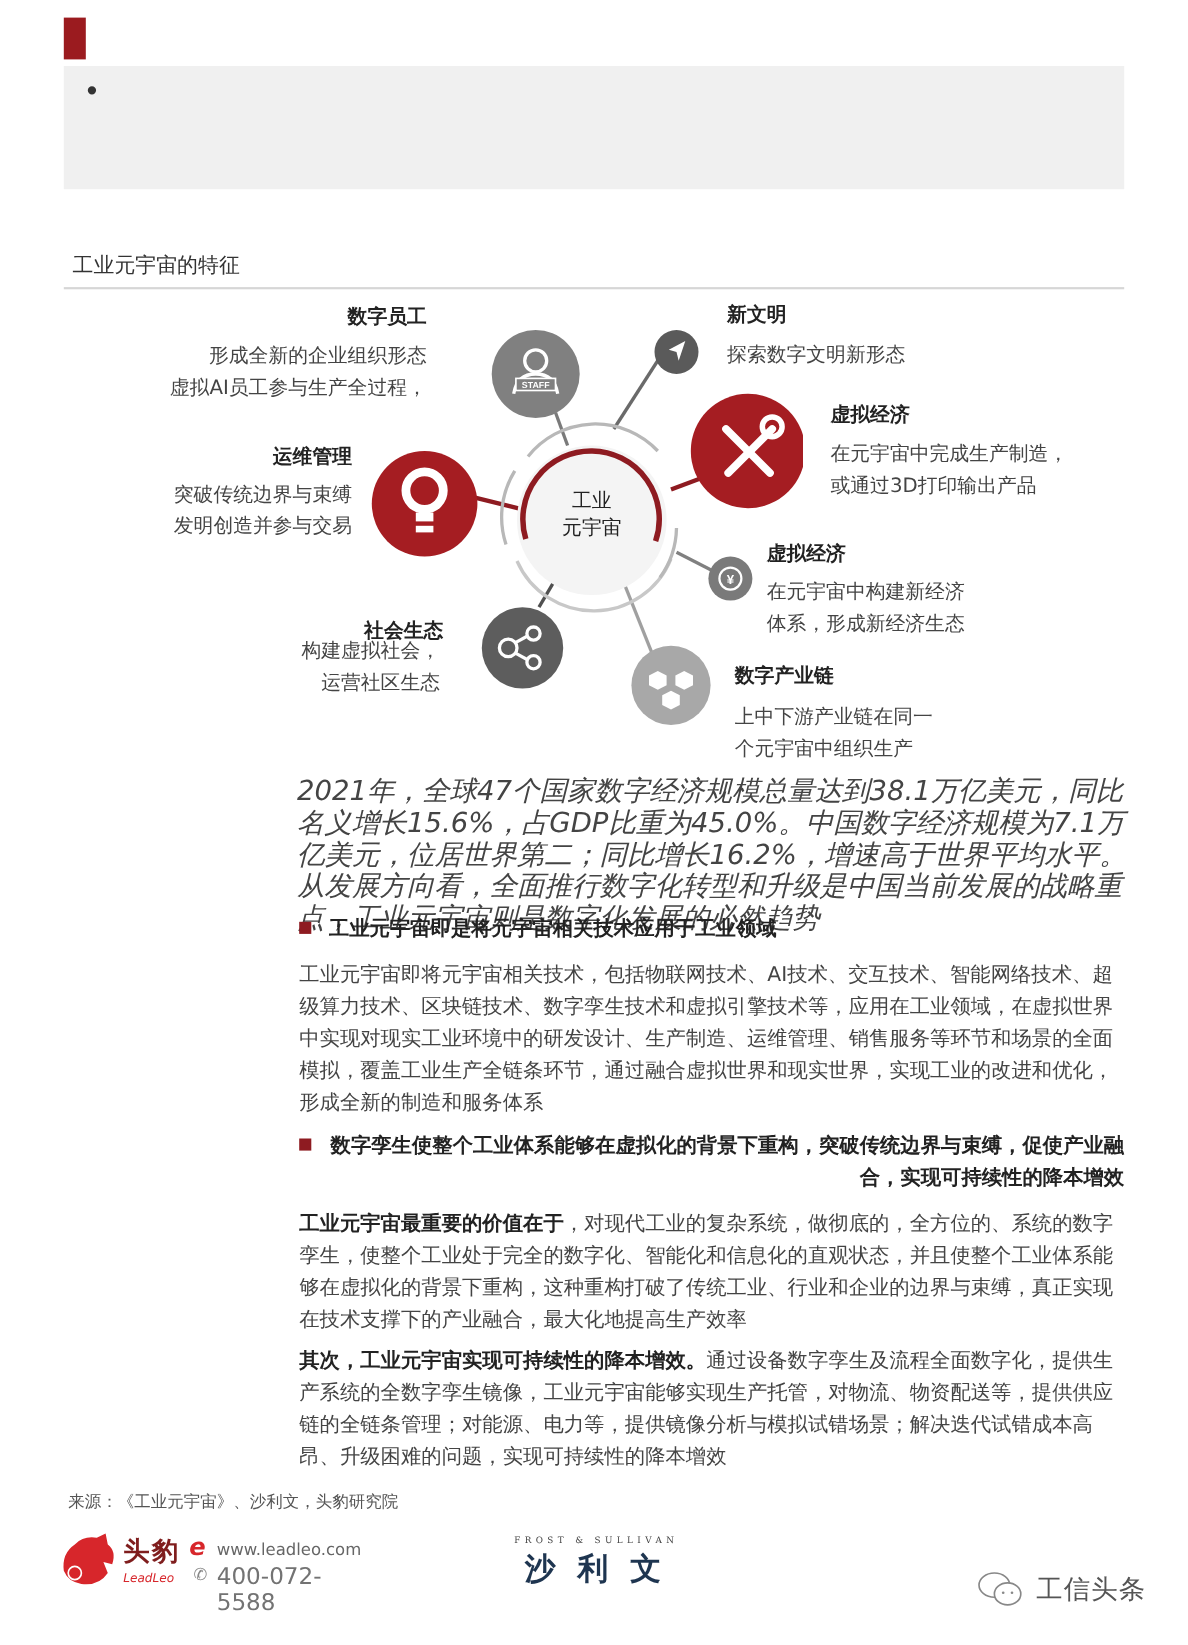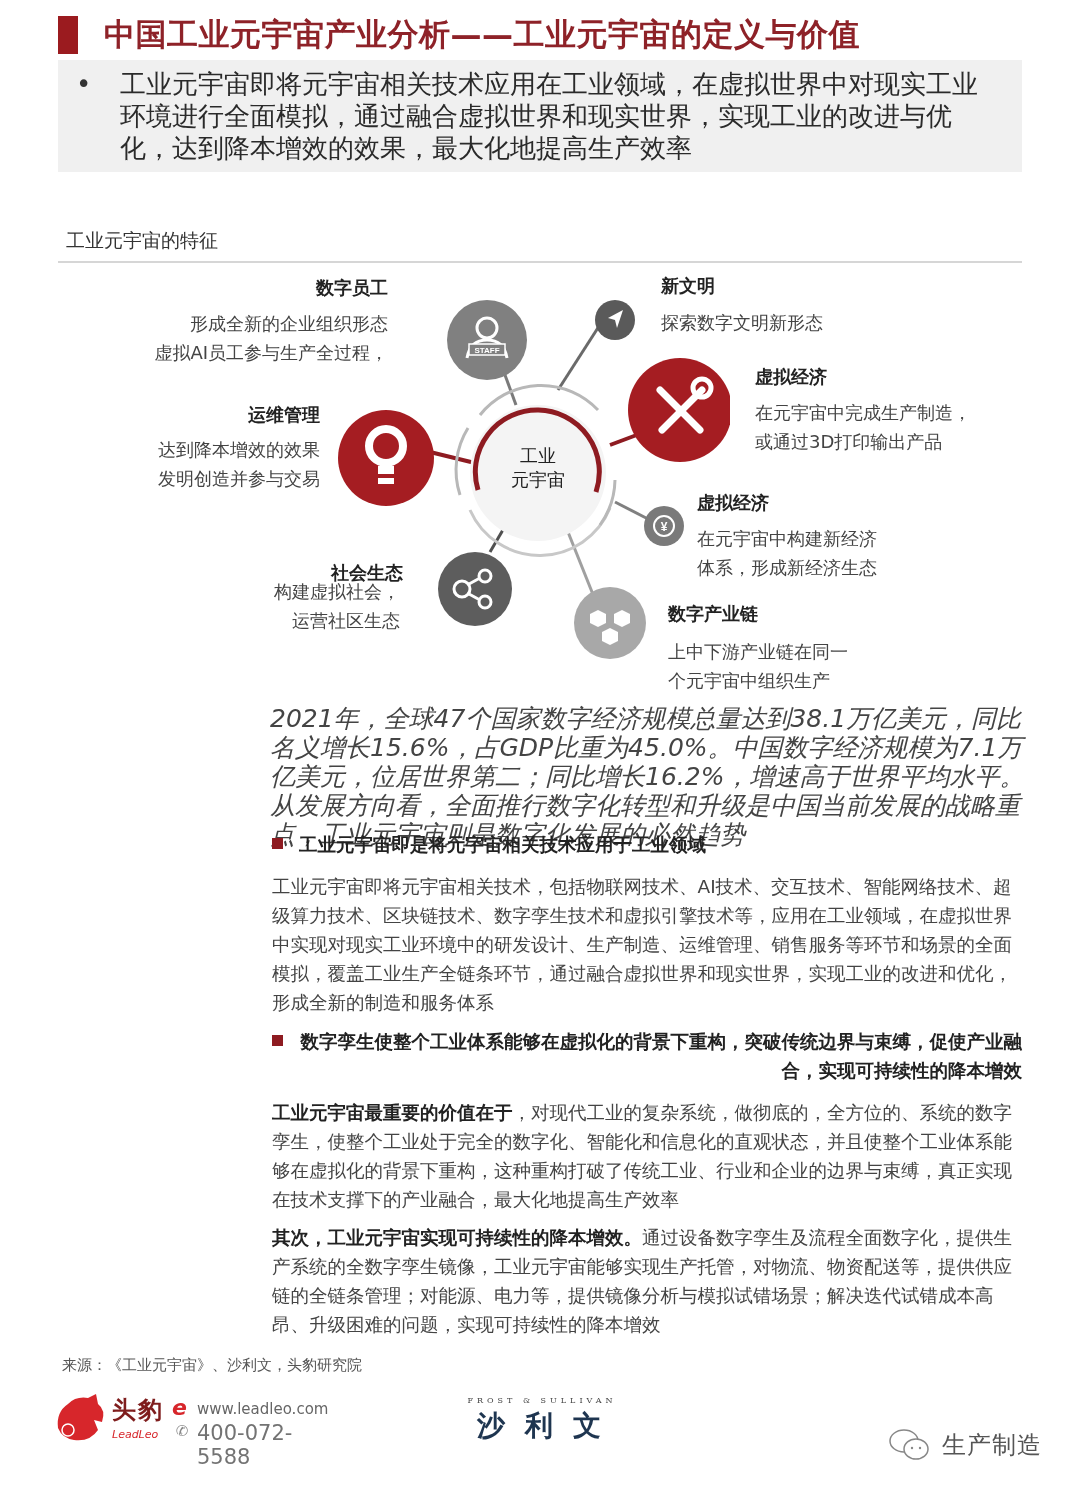--- a/index.html
+++ b/index.html
@@ -49,26 +49,24 @@
   .frost-cn { font-size: 28px; font-weight: bold; color: #1e3550; letter-spacing: 20px; margin-top: 2px; padding-left: 14px; }
 
   .watermark { position: absolute; left: 888px; top: 1428px; display: flex; align-items: center; }
   .watermark-text { font-size: 24px; color: #555; margin-left: 10px; letter-spacing: 1px; }
 </style>
 </head>
 <body>
 
 <div class="title-bar">
   <div class="title-mark"></div>
-  <div class="title-text">中国工业元宇宙产业分析——工业元宇宙的定义与价值</div>
 </div>
 
 <div class="summary-box">
   <div class="summary-bullet">•</div>
-  <div class="summary-text">工业元宇宙即将元宇宙相关技术应用在工业领域，在虚拟世界中对现实工业环境进行全面模拟，通过融合虚拟世界和现实世界，实现工业的改进与优化，达到降本增效的效果，最大化地提高生产效率</div>
 </div>
 
 <div class="section-title">工业元宇宙的特征</div>
 <div class="section-rule"></div>
 
 <div class="feature-title align-right" style="right:692px; top:276px;">数字员工</div>
 <div class="feature-desc align-right" style="right:692px; top:309px;">
   <div>形成全新的企业组织形态</div>
   <div>虚拟AI员工参与生产全过程，</div>
 </div>
@@ -79,21 +77,21 @@
 </div>
 
 <div class="feature-title" style="left:755px; top:365px;">虚拟经济</div>
 <div class="feature-desc" style="left:755px; top:398px;">
   <div>在元宇宙中完成生产制造，</div>
   <div>或通过3D打印输出产品</div>
 </div>
 
 <div class="feature-title align-right" style="right:760px; top:403px;">运维管理</div>
 <div class="feature-desc align-right" style="right:760px; top:435px;">
-  <div>达到降本增效的效果</div>
+  <div>突破传统边界与束缚</div>
   <div>发明创造并参与交易</div>
 </div>
 
 <div class="feature-title" style="left:697px; top:491px;">虚拟经济</div>
 <div class="feature-desc" style="left:697px; top:524px;">
   <div>在元宇宙中构建新经济</div>
   <div>体系，形成新经济生态</div>
 </div>
 
 <div class="feature-title align-right" style="right:677px; top:545px;margin-top:16px;">社会生态</div>
@@ -214,14 +212,14 @@
   <div class="frost-cn">沙利文</div>
 </div>
 
 <div class="watermark">
   <svg width="44" height="34" viewBox="0 0 44 34">
     <ellipse cx="16" cy="13" rx="14" ry="11" fill="none" stroke="#888" stroke-width="1.5"></ellipse>
     <ellipse cx="28" cy="21" rx="12" ry="10" fill="#fff" stroke="#888" stroke-width="1.5"></ellipse>
     <circle cx="24" cy="20" r="1.2" fill="#888"></circle>
     <circle cx="32" cy="20" r="1.2" fill="#888"></circle>
   </svg>
-  <div class="watermark-text">生产制造</div>
+  <div class="watermark-text">工信头条</div>
 </div>
 
 </body></html>

